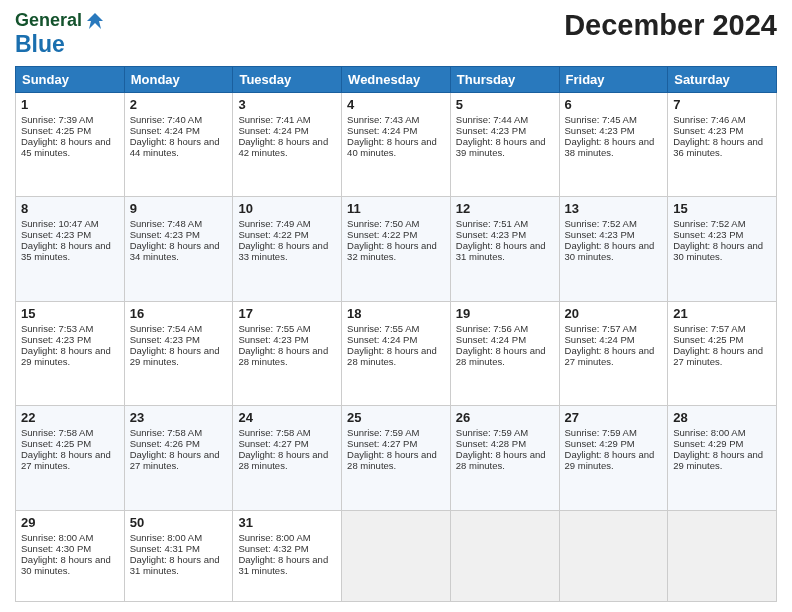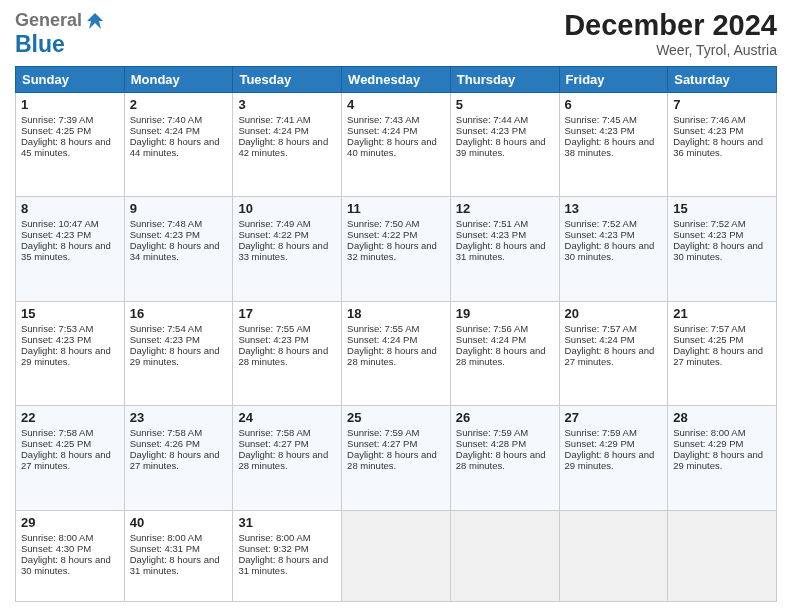--- a/index.html
+++ b/index.html
@@ -28,21 +28,21 @@
       flex-direction: column;
       align-items: flex-start;
     }
     .logo-text {
       display: flex;
       align-items: center;
     }
     .logo-general {
       font-size: 18px;
       font-weight: bold;
-      color: #737373;
+      color: #14532d;
     }
     .logo-blue {
       font-size: 23px;
       font-weight: bold;
       color: #1a6faf;
     }
     .logo-bird {
       width: 20px;
       height: 20px;
       margin-left: 3px;
@@ -111,21 +111,20 @@
       <div class="logo-text">
         <span class="logo-general">General</span>
         <svg class="logo-bird" viewBox="0 0 20 20">
           <polygon points="10,2 18,10 14,10 16,18 10,12 4,18 6,10 2,10" fill="#2979bd"></polygon>
         </svg>
       </div>
       <span class="logo-blue">Blue</span>
     </div>
     <div class="title-section">
       <div class="month-title">December 2024</div>
-      <div class="subtitle">Weer, Tyrol, Austria</div>
     </div>
   </div>
 
   <table class="calendar-table">
     <thead>
       <tr>
         <th>Sunday</th>
         <th>Monday</th>
         <th>Tuesday</th>
         <th>Wednesday</th>
@@ -312,29 +311,29 @@
         </td>
         </tr>
         <tr class="last-row">
           <td>
           <span class="day-num">29</span>
           <span>Sunrise: 8:00 AM</span><br>
           <span>Sunset: 4:30 PM</span><br>
           <span>Daylight: 8 hours and 30 minutes.</span>
         </td>
           <td>
-          <span class="day-num">40</span>
+          <span class="day-num">50</span>
           <span>Sunrise: 8:00 AM</span><br>
           <span>Sunset: 4:31 PM</span><br>
           <span>Daylight: 8 hours and 31 minutes.</span>
         </td>
           <td>
           <span class="day-num">31</span>
           <span>Sunrise: 8:00 AM</span><br>
-          <span>Sunset: 9:32 PM</span><br>
+          <span>Sunset: 4:32 PM</span><br>
           <span>Daylight: 8 hours and 31 minutes.</span>
         </td>
           <td class="cell-empty"></td>
           <td class="cell-empty"></td>
           <td class="cell-empty"></td>
           <td class="cell-empty"></td>
         </tr>
       </tbody>
   </table>
 </div>

